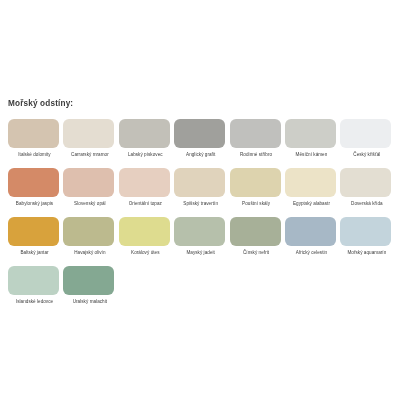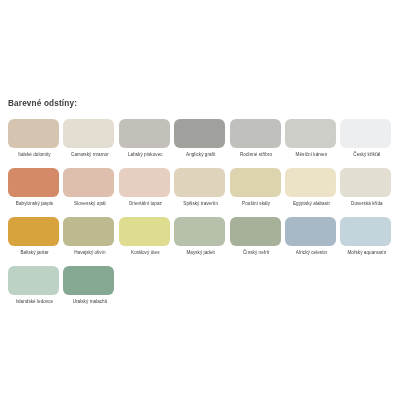--- a/index.html
+++ b/index.html
@@ -66,21 +66,21 @@
     text-align: center;
     white-space: nowrap;
     letter-spacing: 0.01em;
   }
 </style>
 </head>
 <body>
 
 <div id="palette-panel">
 
-  <div id="palette-heading">Barevné odstíny:</div>
+  <div id="palette-heading">Mořský odstíny:</div>
 
   <div id="swatch-grid">
       <div class="swatch-row">
         <div class="swatch-cell">
           <div class="swatch-chip" style="background: rgb(212, 196, 176);"></div>
           <div class="swatch-label">Italské dolomity</div>
         </div>
         <div class="swatch-cell">
           <div class="swatch-chip" style="background: rgb(228, 221, 209);"></div>
           <div class="swatch-label">Carrarský mramor</div>

